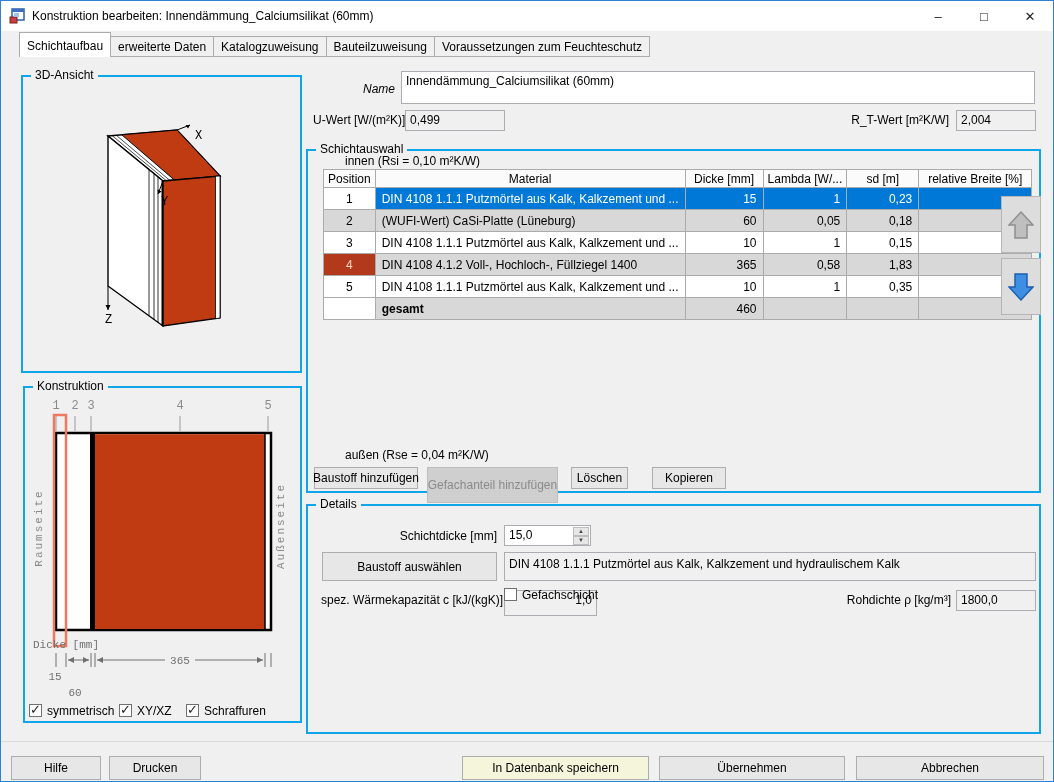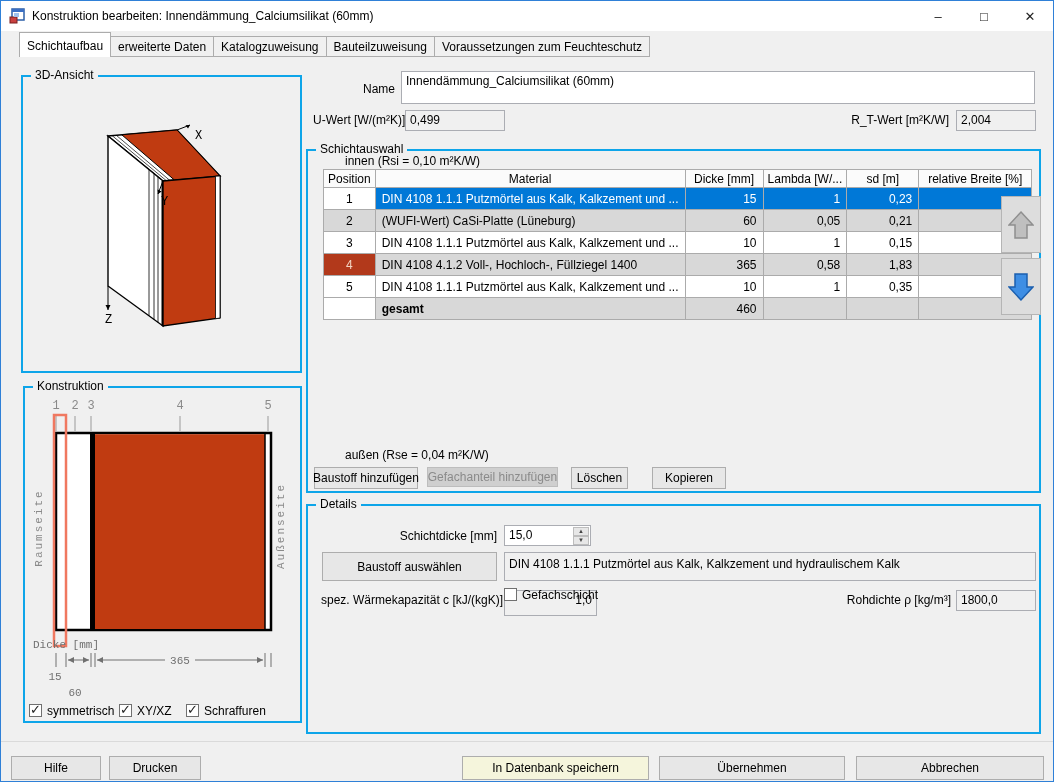--- a/index.html
+++ b/index.html
@@ -158,21 +158,21 @@
       <line x1="246" y1="265" x2="246" y2="279" stroke="#707070"></line>
       <text x="30" y="292" font-size="11" fill="#707070" text-anchor="middle">15</text>
       <text x="50" y="308" font-size="11" fill="#707070" text-anchor="middle">60</text>
     </svg>
   </div>
 
   <span class="cbrow" style="left:28px;top:703px;"><span class="cb on"></span><span>symmetrisch</span></span>
   <span class="cbrow" style="left:118px;top:703px;"><span class="cb on"></span><span>XY/XZ</span></span>
   <span class="cbrow" style="left:185px;top:703px;"><span class="cb on"></span><span>Schraffuren</span></span>
 
-  <div class="label r" style="left:330px;top:81px;width:64px;">Name</div>
+  <div class="label r" style="left:330px;top:81px;width:64px;font-style:italic;">Name</div>
   <div class="textbox" style="left:400px;top:70px;width:634px;height:33px;">Innendämmung_Calciumsilikat (60mm)</div>
   <div class="label" style="left:312px;top:112px;">U-Wert [W/(m²K)]</div>
   <div class="textbox ro" style="left:404px;top:109px;width:100px;height:21px;">0,499</div>
   <div class="label r" style="left:820px;top:112px;width:128px;">R_T-Wert [m²K/W]</div>
   <div class="textbox ro" style="left:955px;top:109px;width:80px;height:21px;">2,004</div>
 
   <div class="groupbox" style="left:305px;top:148px;width:735px;height:344px;">
     <span class="grouplabel">Schichtauswahl</span>
   </div>
   <div class="label bold" style="left:311px;top:153px;">innen (Rsi = 0,10 m²K/W)</div>
@@ -203,21 +203,21 @@
           <td class="c2">15</td>
           <td class="c3">1</td>
           <td class="c4">0,23</td>
           <td class="c5"></td>
         </tr>
         <tr class="alt">
           <td class="c0">2</td>
           <td class="c1">(WUFI-Wert) CaSi-Platte (Lüneburg)</td>
           <td class="c2">60</td>
           <td class="c3">0,05</td>
-          <td class="c4">0,21</td>
+          <td class="c4">0,18</td>
           <td class="c5"></td>
         </tr>
         <tr>
           <td class="c0">3</td>
           <td class="c1">DIN 4108 1.1.1 Putzmörtel aus Kalk, Kalkzement und ...</td>
           <td class="c2">10</td>
           <td class="c3">1</td>
           <td class="c4">0,15</td>
           <td class="c5"></td>
         </tr>
@@ -254,21 +254,21 @@
     </svg>
   </div>
   <div class="updown" style="left:1000px;top:257px;">
     <svg width="26" height="30" viewBox="0 0 26 30">
       <polygon points="13,28 1,15 7,15 7,2 19,2 19,15 25,15" fill="#3E8EE4" stroke="#1B5FAF" stroke-width="1.5"></polygon>
     </svg>
   </div>
 
   <div class="label bold" style="left:311px;top:447px;">außen (Rse = 0,04 m²K/W)</div>
   <div class="btn" style="left:313px;top:466px;width:104px;height:22px;">Baustoff hinzufügen</div>
-  <div class="btn disabled" style="left:426px;top:466px;width:131px;height:20px;">Gefachanteil hinzufügen</div>
+  <div class="btn disabled" style="left:426px;top:466px;width:131px;height:36px;">Gefachanteil hinzufügen</div>
   <div class="btn" style="left:570px;top:466px;width:57px;height:22px;">Löschen</div>
   <div class="btn" style="left:651px;top:466px;width:74px;height:22px;">Kopieren</div>
 
   <div class="groupbox" style="left:305px;top:503px;width:735px;height:230px;">
     <span class="grouplabel">Details</span>
   </div>
   <div class="label r" style="left:346px;top:528px;width:150px;">Schichtdicke [mm]</div>
   <div id="spinbox">
     <span id="spinval">15,0</span>
     <span id="spinbtns">

